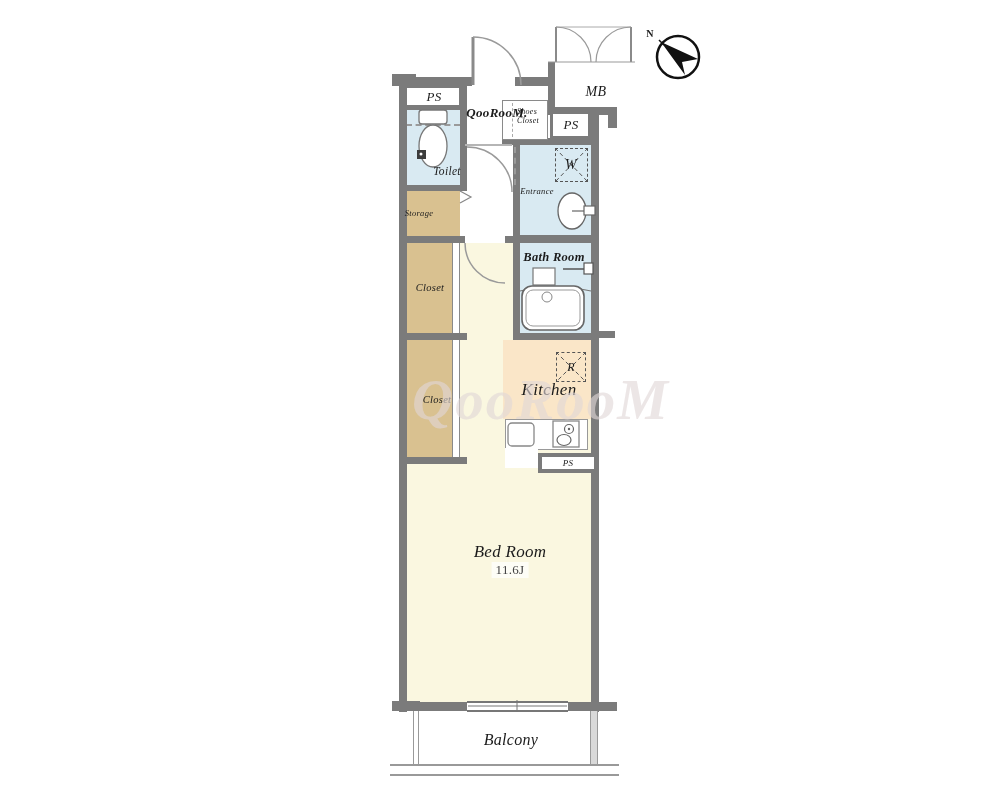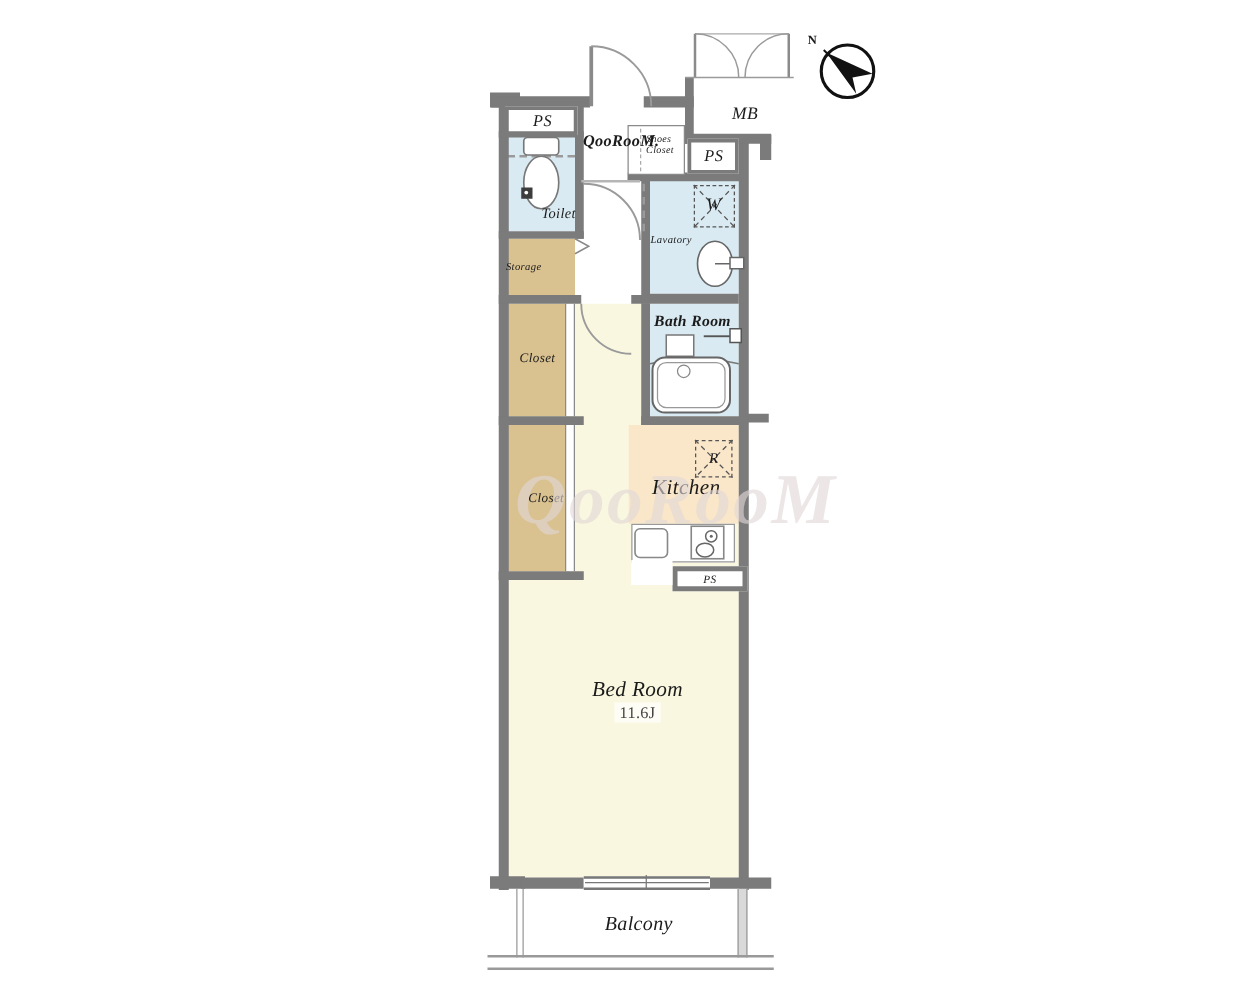--- a/index.html
+++ b/index.html
@@ -168,21 +168,21 @@
   <div class="label" style="left:434px;top:97px;font-size:13px;">PS</div>
   <div class="label" style="left:497px;top:113px;font-size:13px;font-weight:bold;">QooRooM.</div>
   <div class="label" style="left:527px;top:112px;font-size:8px;line-height:1.1;">Shoes</div>
   <div class="label" style="left:528px;top:121px;font-size:8px;line-height:1.1;">Closet</div>
   <div class="label" style="left:596px;top:92px;font-size:14px;">MB</div>
   <div class="label" style="left:571px;top:125px;font-size:13px;">PS</div>
   <div class="label" style="left:447px;top:171px;font-size:11.5px;">Toilet</div>
   <div class="label" style="left:419px;top:213px;font-size:8.5px;">Storage</div>
   <div class="label" style="left:430px;top:287px;font-size:10.5px;">Closet</div>
   <div class="label" style="left:437px;top:399px;font-size:10.5px;">Closet</div>
-  <div class="label" style="left:537px;top:191px;font-size:8.5px;">Lavatory</div>
+  <div class="label" style="left:537px;top:191px;font-size:8.5px;">Entrance</div>
   <div class="label" style="left:571px;top:165px;font-size:14px;">W</div>
   <div class="label" style="left:554px;top:257px;font-size:12.5px;font-weight:bold;">Bath Room</div>
   <div class="label" style="left:549px;top:390px;font-size:17px;text-align:center;">Kitchen</div>
   <div class="label" style="left:571px;top:367px;font-size:12px;">R</div>
   <div class="label" style="left:568px;top:463px;font-size:9px;">PS</div>
   <div class="label" style="left:510px;top:552px;font-size:17px;">Bed Room</div>
   <div class="label nolabelit" style="left:510px;top:570px;font-size:13px;color:#444;background:#fdfdf6;padding:0 4px;">11.6J</div>
   <div class="label" style="left:511px;top:740px;font-size:16px;">Balcony</div>
   <div class="label nolabelit" style="left:650px;top:33px;font-size:10px;font-weight:bold;">N</div>
 

